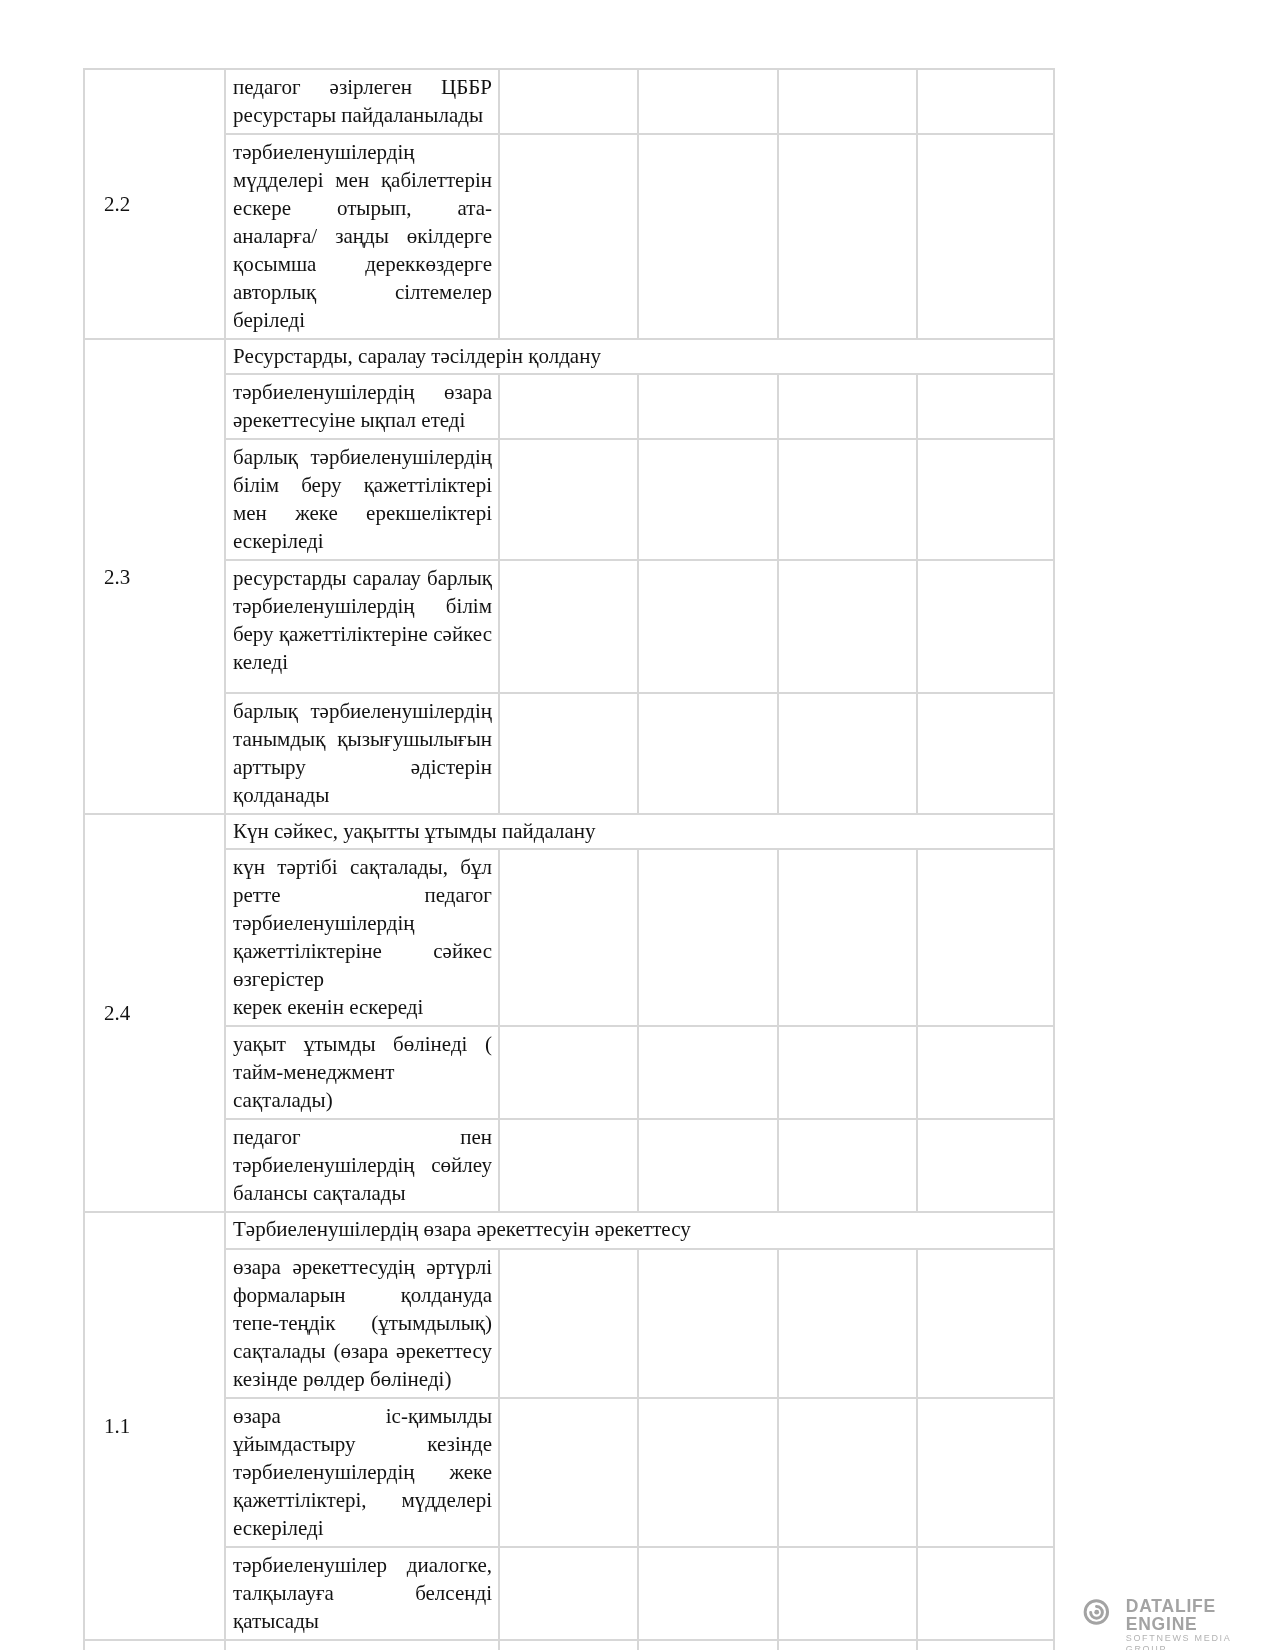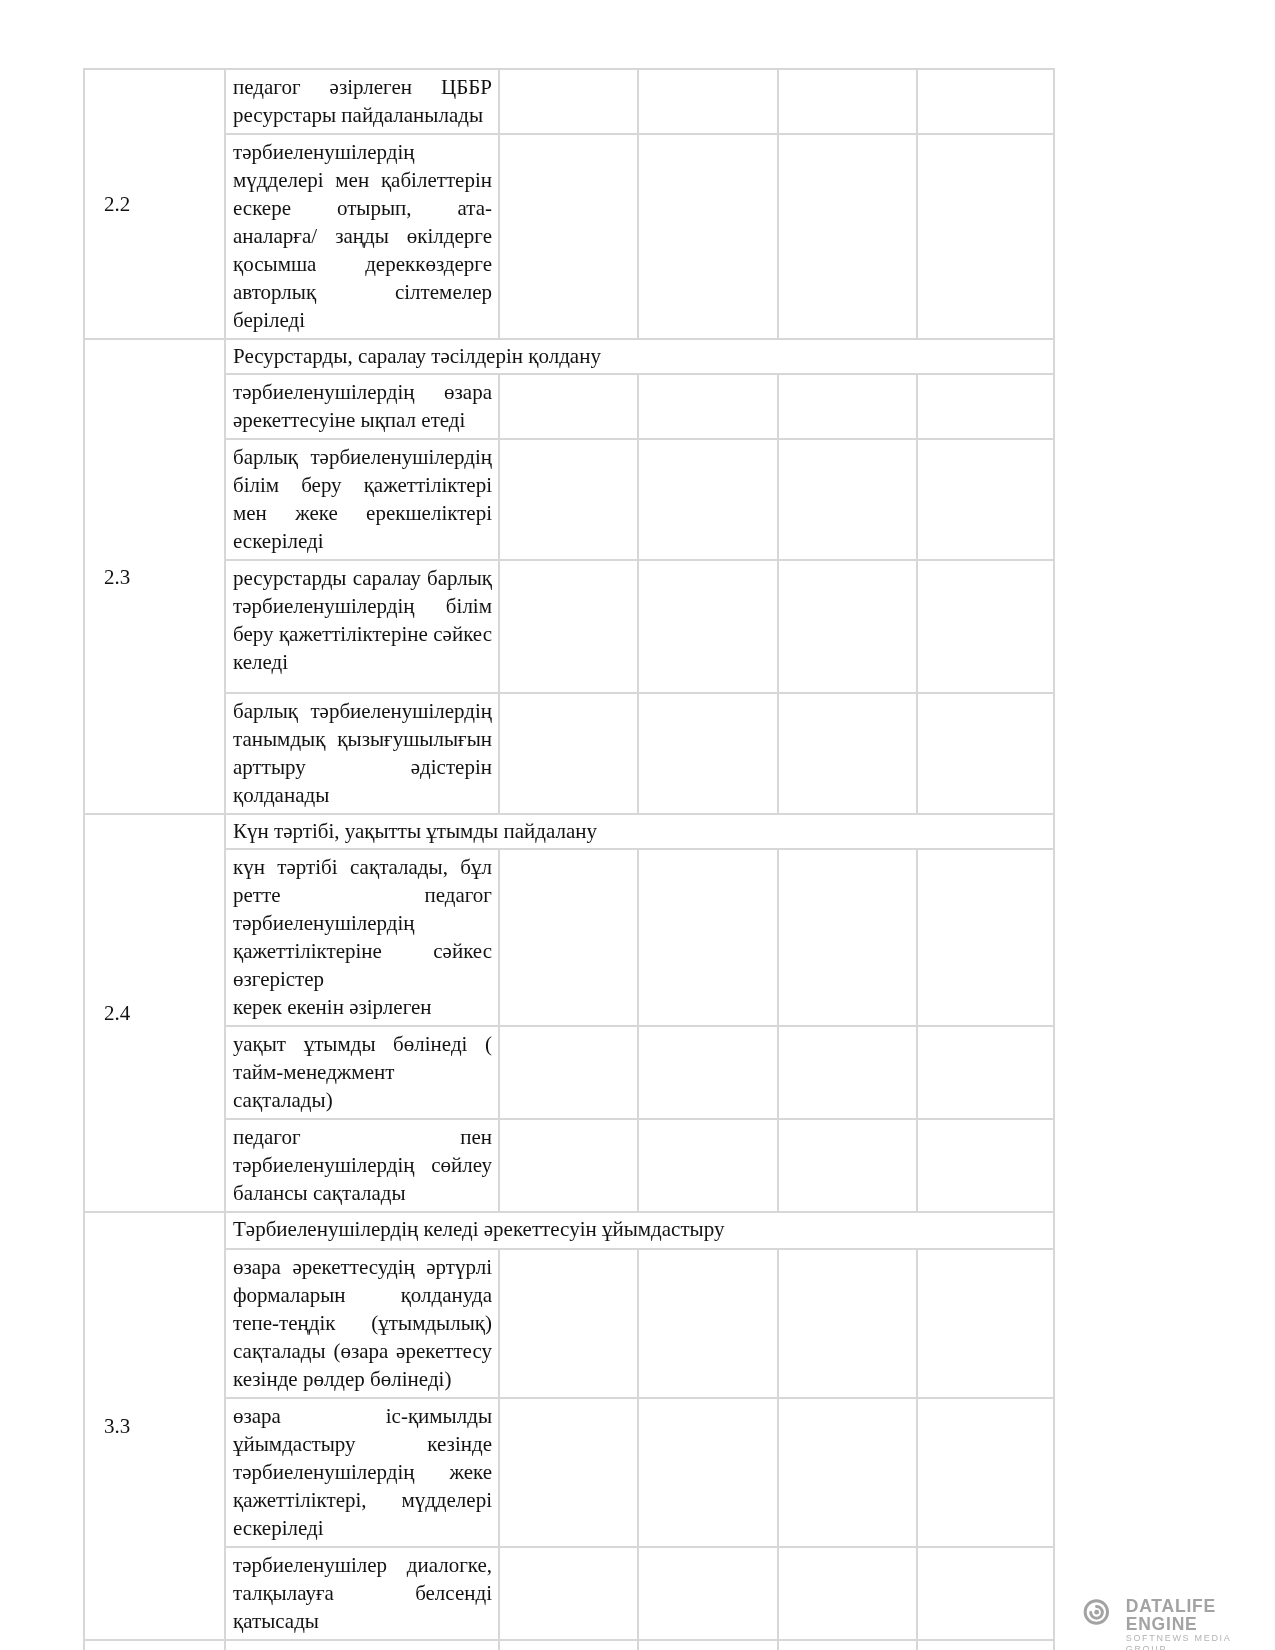--- a/index.html
+++ b/index.html
@@ -124,25 +124,25 @@
     <tr style="height:92px">
       <td class="txt">барлық тәрбиеленушілердің танымдық қызығушылығын арттыру әдістерін қолданады</td>
       <td class="e"></td>
       <td class="e"></td>
       <td class="e"></td>
       <td class="e"></td>
     </tr>
 
     <tr style="height:35px">
       <td class="num" rowspan="4">2.4</td>
-      <td class="sec" colspan="5">Күн тәртібі, уақытты ұтымды пайдалану</td>
+      <td class="sec" colspan="5">Күн сәйкес, уақытты ұтымды пайдалану</td>
     </tr>
     <tr style="height:175px">
       <td class="txt">күн тәртібі сақталады, бұл ретте педагог тәрбиеленушілердің қажеттіліктеріне сәйкес өзгерістер
-керек екенін әзірлеген</td>
+керек екенін ескереді</td>
       <td class="e"></td>
       <td class="e"></td>
       <td class="e"></td>
       <td class="e"></td>
     </tr>
     <tr style="height:65px">
       <td class="txt">уақыт ұтымды бөлінеді ( тайм-менеджмент сақталады)</td>
       <td class="e"></td>
       <td class="e"></td>
       <td class="e"></td>
@@ -150,22 +150,22 @@
     </tr>
     <tr style="height:88px">
       <td class="txt">педагог пен тәрбиеленушілердің сөйлеу балансы сақталады</td>
       <td class="e"></td>
       <td class="e"></td>
       <td class="e"></td>
       <td class="e"></td>
     </tr>
 
     <tr style="height:37px">
-      <td class="num" rowspan="4">3.3</td>
-      <td class="sec" colspan="5">Тәрбиеленушілердің келеді әрекеттесуін ұйымдастыру</td>
+      <td class="num" rowspan="4">1.1</td>
+      <td class="sec" colspan="5">Тәрбиеленушілердің өзара әрекеттесуін әрекеттесу</td>
     </tr>
     <tr style="height:145px">
       <td class="txt">өзара әрекеттесудің әртүрлі формаларын қолдануда тепе-теңдік (ұтымдылық) сақталады (өзара әрекеттесу кезінде рөлдер бөлінеді)</td>
       <td class="e"></td>
       <td class="e"></td>
       <td class="e"></td>
       <td class="e"></td>
     </tr>
     <tr style="height:146px">
       <td class="txt">өзара іс-қимылды ұйымдастыру кезінде тәрбиеленушілердің жеке қажеттіліктері, мүдделері ескеріледі</td>

